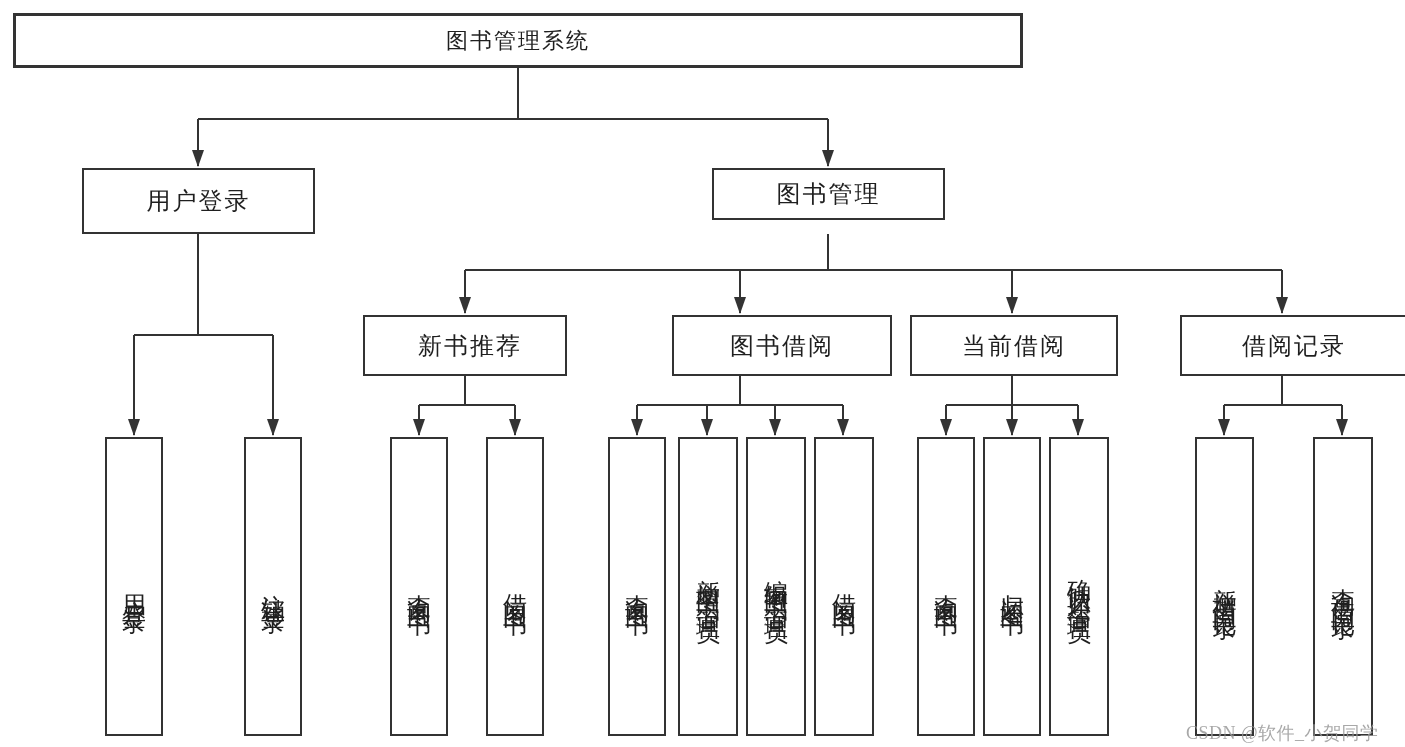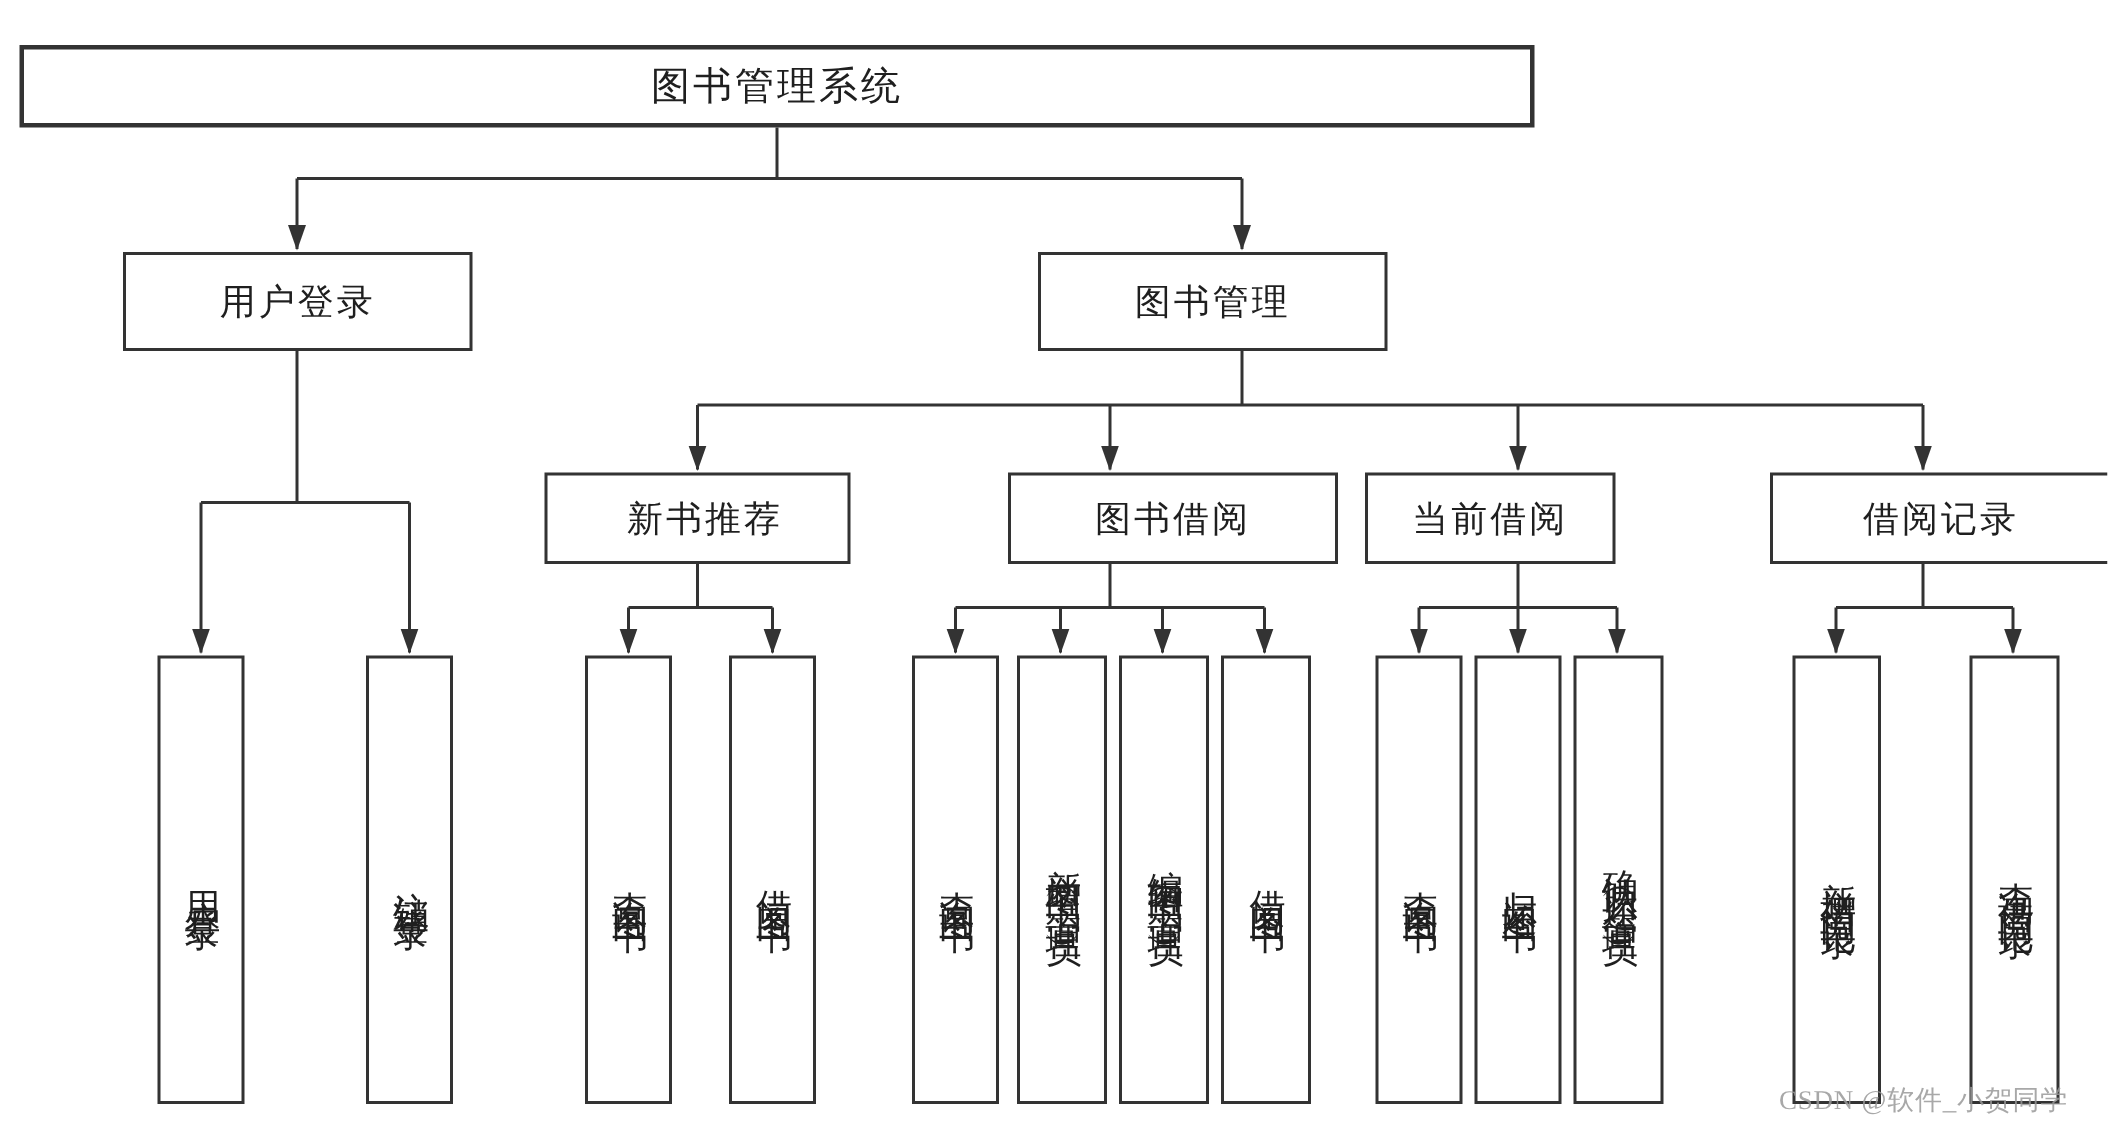--- a/index.html
+++ b/index.html
@@ -27,21 +27,21 @@
     position: absolute;
     box-sizing: border-box;
     background: #ffffff;
     border: 2px solid #333333;
     display: flex;
     align-items: center;
     justify-content: center;
     color: #1f1f1f;
     z-index: 2;
   }
-  .box.root   { border-width: 3px; font-size: 26px; letter-spacing: 2px; margin-top: 17px; }
+  .box.root   { border-width: 3px; font-size: 22px; letter-spacing: 2px; }
   .box.branch { font-size: 24px; letter-spacing: 2px; }
   .box.leaf   { width: 58px; height: 299px; top: 437px; }
   .leaf .vtext {
     writing-mode: vertical-rl;
     text-orientation: mixed;
     font-size: 24px;
     line-height: 1;
     letter-spacing: 6px;
     white-space: nowrap;
   }
@@ -113,31 +113,31 @@
     </g>
   </svg>
 
   <div class="box root" style="left:13px; top:13px; width:1010px; height:55px;">
     <span>图书管理系统</span>
   </div>
 
   <div class="box branch" style="left:82px; top:168px; width:233px; height:66px;">
     <span>用户登录</span>
   </div>
-  <div class="box branch" style="left:692px; top:168px; width:233px; height:66px;">
+  <div class="box branch" style="left:712px; top:168px; width:233px; height:52px;">
     <span>图书管理</span>
   </div>
 
   <div class="box branch" style="left:363px; top:315px; width:204px; height:61px;padding-left:10px;">
     <span>新书推荐</span>
   </div>
   <div class="box branch" style="left:672px; top:315px; width:220px; height:61px;">
     <span>图书借阅</span>
   </div>
-  <div class="box branch" style="left:910px; top:315px; width:167px; height:61px;">
+  <div class="box branch" style="left:910px; top:315px; width:208px; height:61px;">
     <span>当前借阅</span>
   </div>
   <div class="box branch" style="left:1180px; top:315px; width:228px; height:61px;">
     <span>借阅记录</span>
   </div>
 
   <div class="box leaf" style="left:105px;">
     <span class="vtext">用户登录</span>
   </div>
   <div class="box leaf" style="left:244px;">

